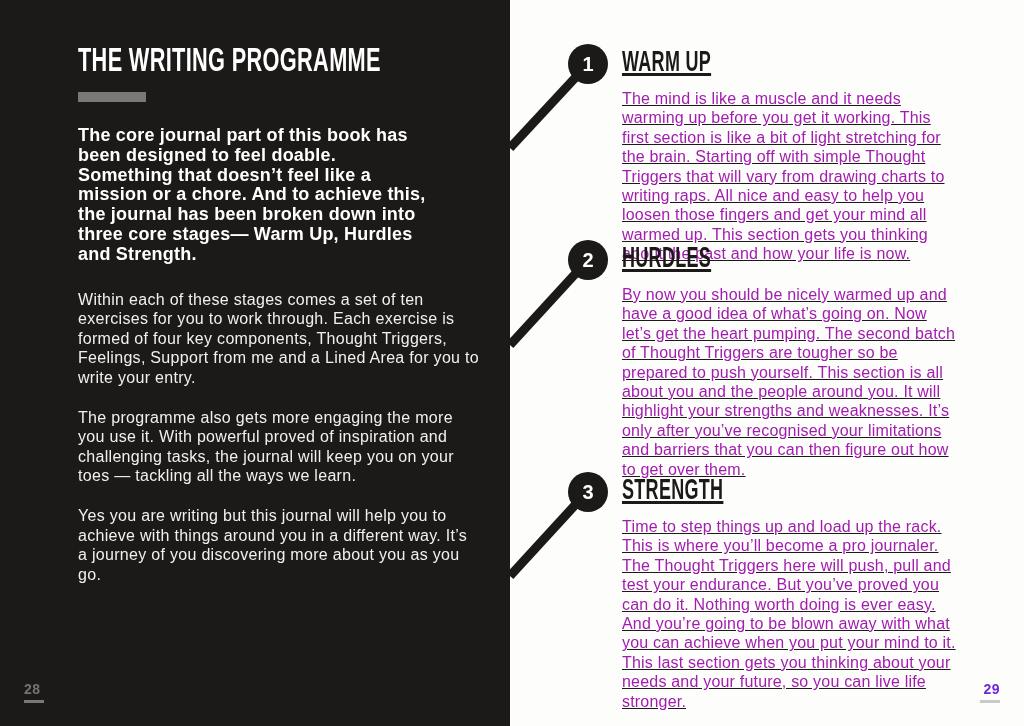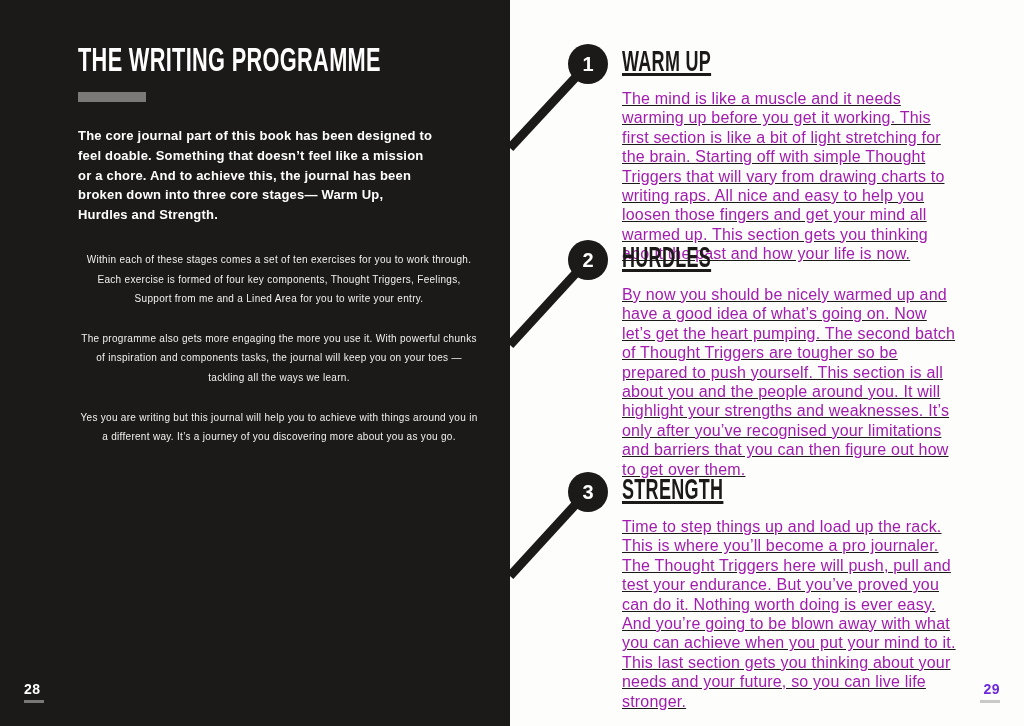--- a/index.html
+++ b/index.html
@@ -23,27 +23,27 @@
   .title {
     font-size: 34px; font-weight: 800; line-height: 38px; color: #ffffff;
     white-space: nowrap; letter-spacing: 0.5px;
     transform: scaleX(0.64); transform-origin: 0 50%;
   }
   .title-bar {
     width: 68px; height: 10px; background: #7b7977; margin-top: 14px;
   }
   .intro {
     margin-top: 24px; width: 356px;
-    font-size: 13px; font-weight: 700; line-height: 19.8px;
+    font-size: 18px; font-weight: 700; line-height: 19.8px;
     letter-spacing: 0.2px; color: #ffffff;
   }
   .para {
     margin-top: 20px; width: 402px;
-    font-size: 10px; line-height: 19.6px; letter-spacing: 0.3px;
-    color: #f1f0ee; font-weight: 400; text-align: center;
+    font-size: 16px; line-height: 19.6px; letter-spacing: 0.3px;
+    color: #f1f0ee; font-weight: 400;
   }
   .para.first { margin-top: 25px; }
   .connector-svg {
     position: absolute; left: 0; top: 0; width: 1024px; height: 726px;
     z-index: 1; pointer-events: none;
   }
   .section { position: absolute; left: 58px; width: 452px; z-index: 2; }
   .section.s1 { top: 44px; }
   .section.s2 { top: 240px; }
   .section.s3 { top: 472px; }
@@ -60,37 +60,37 @@
     transform: scaleX(0.6); transform-origin: 0 50%;
   }
   .section-body {
     margin-top: 11px; width: 338px;
     font-size: 16px; line-height: 19.4px; letter-spacing: 0.2px;
     color: #a21caf;
   }
   .pagenum { position: absolute; bottom: 23px; z-index: 3; }
   .pagenum .num { font-size: 14px; font-weight: 800; letter-spacing: 0.5px; }
   .pagenum .num-bar { width: 20px; height: 3px; margin-top: 3px; }
-  .pagenum.left { left: 24px; color: #ffffff; }
+  .pagenum.left { left: 24px; color: #737373; }
   .pagenum.left .num-bar { background: #7a7876; }
   .pagenum.right { right: 24px; color: #6d28d9; text-align: right; }
   .pagenum.right .num-bar { background: #c9c9c7; }
 </style>
 </head>
 <body>
 
 <div class="spread">
 
   <div class="page-left">
     <div class="left-content">
       <div class="title">THE WRITING PROGRAMME</div>
       <div class="title-bar"></div>
       <div class="intro">The core journal part of this book has been designed to feel doable. Something that doesn’t feel like a mission or a chore. And to achieve this, the journal has been broken down into three core stages— Warm Up, Hurdles and Strength.</div>
       <div class="para first">Within each of these stages comes a set of ten exercises for you to work through. Each exercise is formed of four key components, Thought Triggers, Feelings, Support from me and a Lined Area for you to write your entry.</div>
-      <div class="para">The programme also gets more engaging the more you use it. With powerful chunks of inspiration and components tasks, the journal will keep you on your toes — tackling all the ways we learn.</div>
+      <div class="para">The programme also gets more engaging the more you use it. With powerful proved of inspiration and challenging tasks, the journal will keep you on your toes — tackling all the ways we learn.</div>
       <div class="para">Yes you are writing but this journal will help you to achieve with things around you in a different way. It’s a journey of you discovering more about you as you go.</div>
     </div>
     <div class="pagenum left">
       <div class="num">28</div>
       <div class="num-bar"></div>
     </div>
   </div>
 
   <div class="page-right">
 

